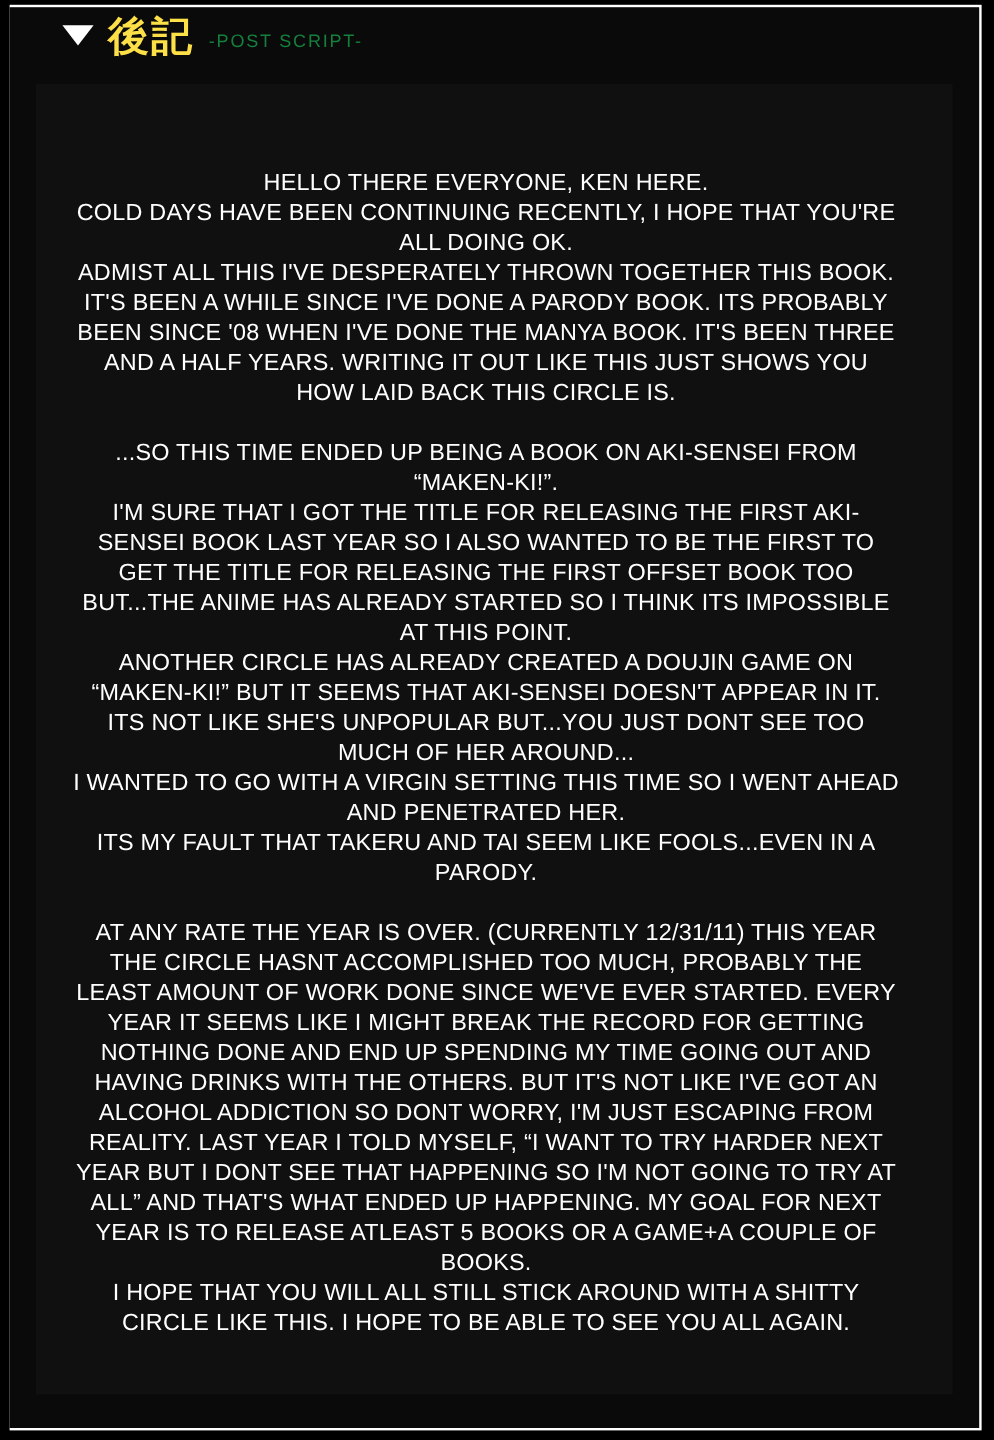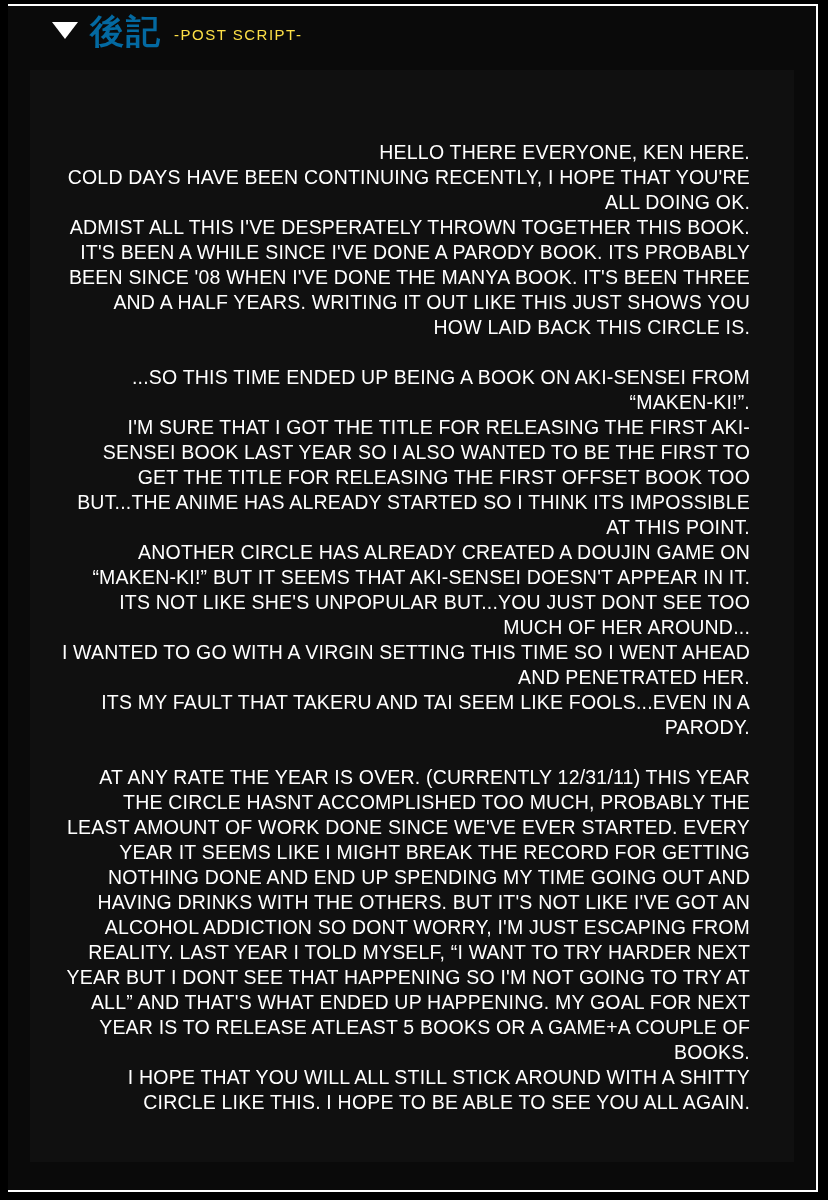--- a/index.html
+++ b/index.html
@@ -52,29 +52,29 @@
   .triangle {
     width: 0;
     height: 0;
     border-left: 13px solid transparent;
     border-right: 13px solid transparent;
     border-top: 17px solid #ffffff;
     position: relative;
     top: -4px;
   }
   .header-title {
-    color: #0369a1;
+    color: #fde047;
     font-size: 34px;
     font-weight: bold;
     letter-spacing: 2px;
     line-height: 1;
     font-family: "DejaVu Sans", sans-serif;
   }
   .header-sub {
-    color: #fde047;
+    color: #15803d;
     font-size: 15px;
     letter-spacing: 1.5px;
     font-family: "Liberation Sans", sans-serif;
     position: relative;
     top: -3px;
   }
   
   .body-text {
     position: absolute;
     left: 60px;
@@ -83,21 +83,20 @@
     color: #ffffff;
     font-family: "Liberation Sans", sans-serif;
     font-size: 19.5px;
     line-height: 25px;
     text-align: center;
     letter-spacing: 0.2px;
   }
   .para {
     margin: 0 16px 0 0;
     white-space: pre-line;
-    text-align: right;
   }
   .para + .para {
     margin-top: 0px;
   }
   .gap {
     height: 25px;
   }
   .closing {
     margin-top: 25px;
   }

